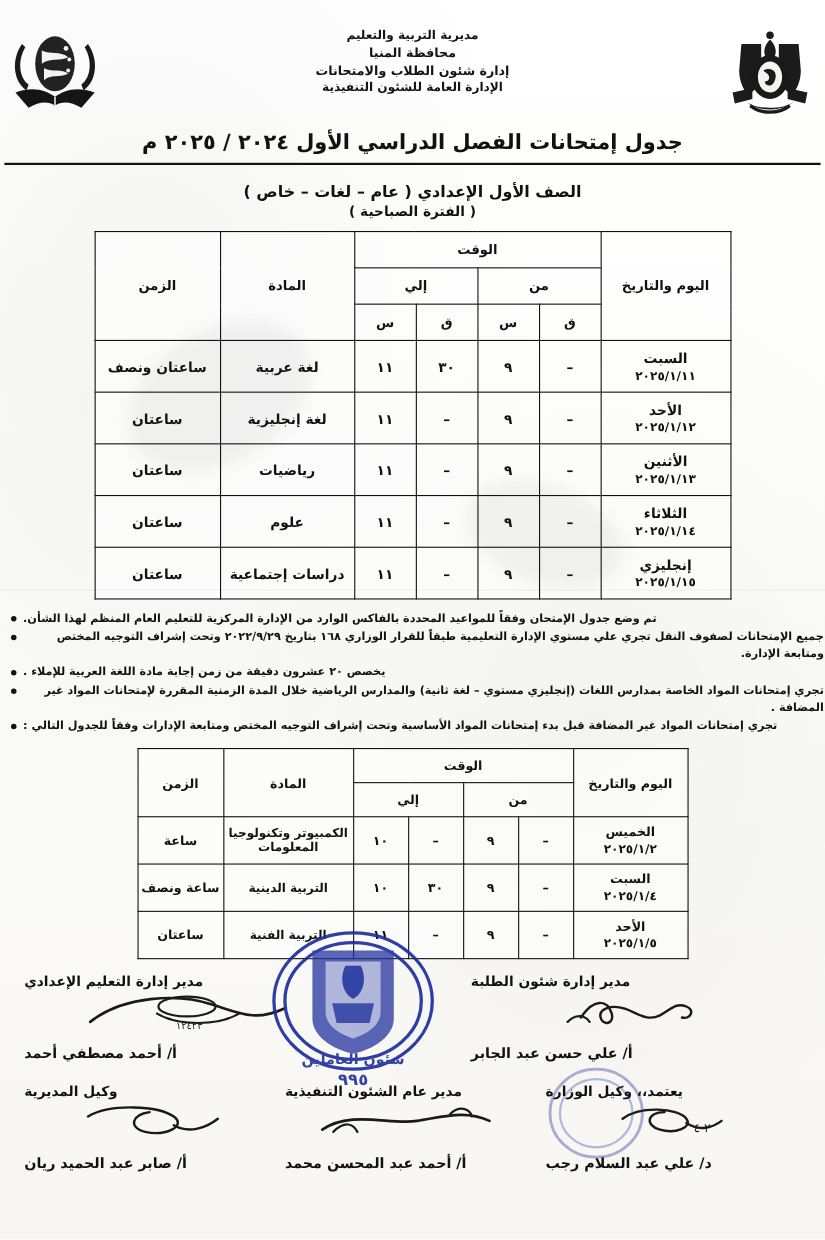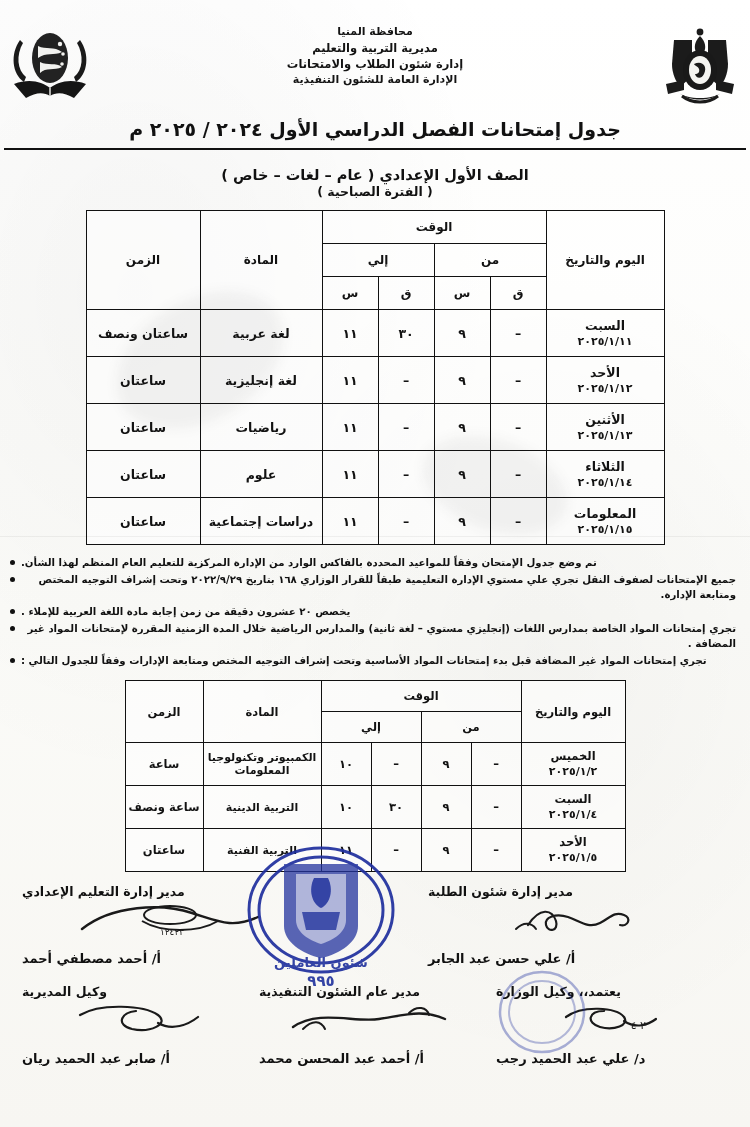--- a/index.html
+++ b/index.html
@@ -79,21 +79,21 @@
   .sched.extra th{height:28px;font-size:11.5px;}
   .sched.extra td{height:40px;font-size:11.5px;}
   .sched .daycell{line-height:15px;font-size:11.5px;}
   .sched .daycell .d2{font-size:11px;}
   .sched .num{font-size:13px;}
   .sched .subject{font-size:12.5px;}
   .sched.extra .subject{font-size:11px;}
 
   
   .notes{
-    margin:9px 14px 0 10px;
+    margin:9px 1px 0 10px;
     direction:rtl;
   }
   .note{
     display:flex;align-items:flex-start;justify-content:flex-end;
     gap:6px;
     font-size:10.2px;font-weight:bold;line-height:15px;
     padding:1px 0;
   }
   .note .txt{text-align:right;}
   .bullet{
@@ -172,22 +172,22 @@
         <ellipse cx="46" cy="48" rx="11" ry="14" fill="#f4f4f1"></ellipse>
         <path d="M40 42 C48 38 54 44 50 52 C47 58 42 56 41 52 C44 52 46 50 45 47 C44 44 41 44 40 42 Z" fill="#1b1b1b"></path>
         <path d="M12 62 L30 58 L30 68 L14 72 Z" fill="#1b1b1b"></path>
         <path d="M80 62 L62 58 L62 68 L78 72 Z" fill="#1b1b1b"></path>
         <path d="M24 70 C34 80 58 80 68 70 C60 78 32 78 24 70 Z" fill="#1b1b1b"></path>
         <path d="M28 74 C38 82 54 82 64 74" stroke="#1b1b1b" stroke-width="3" fill="none"></path>
       </svg>
     </div>
 
     <div class="head-lines">
+      <div>مديرية التربية والتعليم</div>
       <div>محافظة المنيا</div>
-      <div>مديرية التربية والتعليم</div>
       <div>إدارة شئون الطلاب والامتحانات</div>
       <div>الإدارة العامة للشئون التنفيذية</div>
     </div>
   </div>
 
   <div class="title-row">جدول إمتحانات الفصل الدراسي الأول ٢٠٢٤ / ٢٠٢٥ م</div>
   <div class="rule"></div>
 
   <div class="subtitle">
     <div class="l1">الصف الأول الإعدادي ( عام – لغات – خاص )</div>
@@ -266,21 +266,21 @@
         </td>
         <td class="num">–</td>
         <td class="num">٩</td>
         <td class="num">–</td>
         <td class="num">١١</td>
         <td class="subject">علوم</td>
         <td>ساعتان</td>
       </tr>
       <tr>
         <td class="daycell">
-          <span class="d1">المعلومات</span><br>
+          <span class="d1">إنجليزي</span><br>
           <span class="d2">٢٠٢٥/١/١٥</span>
         </td>
         <td class="num">–</td>
         <td class="num">٩</td>
         <td class="num">–</td>
         <td class="num">١١</td>
         <td class="subject">دراسات إجتماعية</td>
         <td>ساعتان</td>
       </tr>
     </tbody>
@@ -402,21 +402,21 @@
     <div class="sigrow second">
       <div class="sig small">
         <div class="role">يعتمد،، وكيل الوزارة</div>
         <div class="scribble">
           <svg viewBox="0 0 232 40" preserveAspectRatio="none">
             <path d="M70 18 C86 6 120 8 128 18 C134 26 118 32 104 28 C90 24 92 12 108 12" stroke="#1a1a1a" stroke-width="2.2" fill="none" stroke-linecap="round"></path>
             <path d="M128 22 C140 30 152 26 160 20" stroke="#1a1a1a" stroke-width="2.2" fill="none" stroke-linecap="round"></path>
             <text x="150" y="30" font-size="11" fill="#1a1a1a" font-family="DejaVu Sans, sans-serif">٢ ٤</text>
           </svg>
         </div>
-        <div class="name">د/ علي عبد الحميد رجب</div>
+        <div class="name">د/ علي عبد السلام رجب</div>
       </div>
 
       <div class="sig small">
         <div class="role">مدير عام الشئون التنفيذية</div>
         <div class="scribble">
           <svg viewBox="0 0 232 40" preserveAspectRatio="none">
             <path d="M34 28 C60 10 96 24 120 20 C146 16 164 10 186 20" stroke="#1a1a1a" stroke-width="2.4" fill="none" stroke-linecap="round"></path>
             <path d="M44 30 C54 20 62 22 66 30" stroke="#1a1a1a" stroke-width="2" fill="none" stroke-linecap="round"></path>
             <path d="M150 14 C158 6 168 8 170 16" stroke="#1a1a1a" stroke-width="2" fill="none" stroke-linecap="round"></path>
           </svg>

